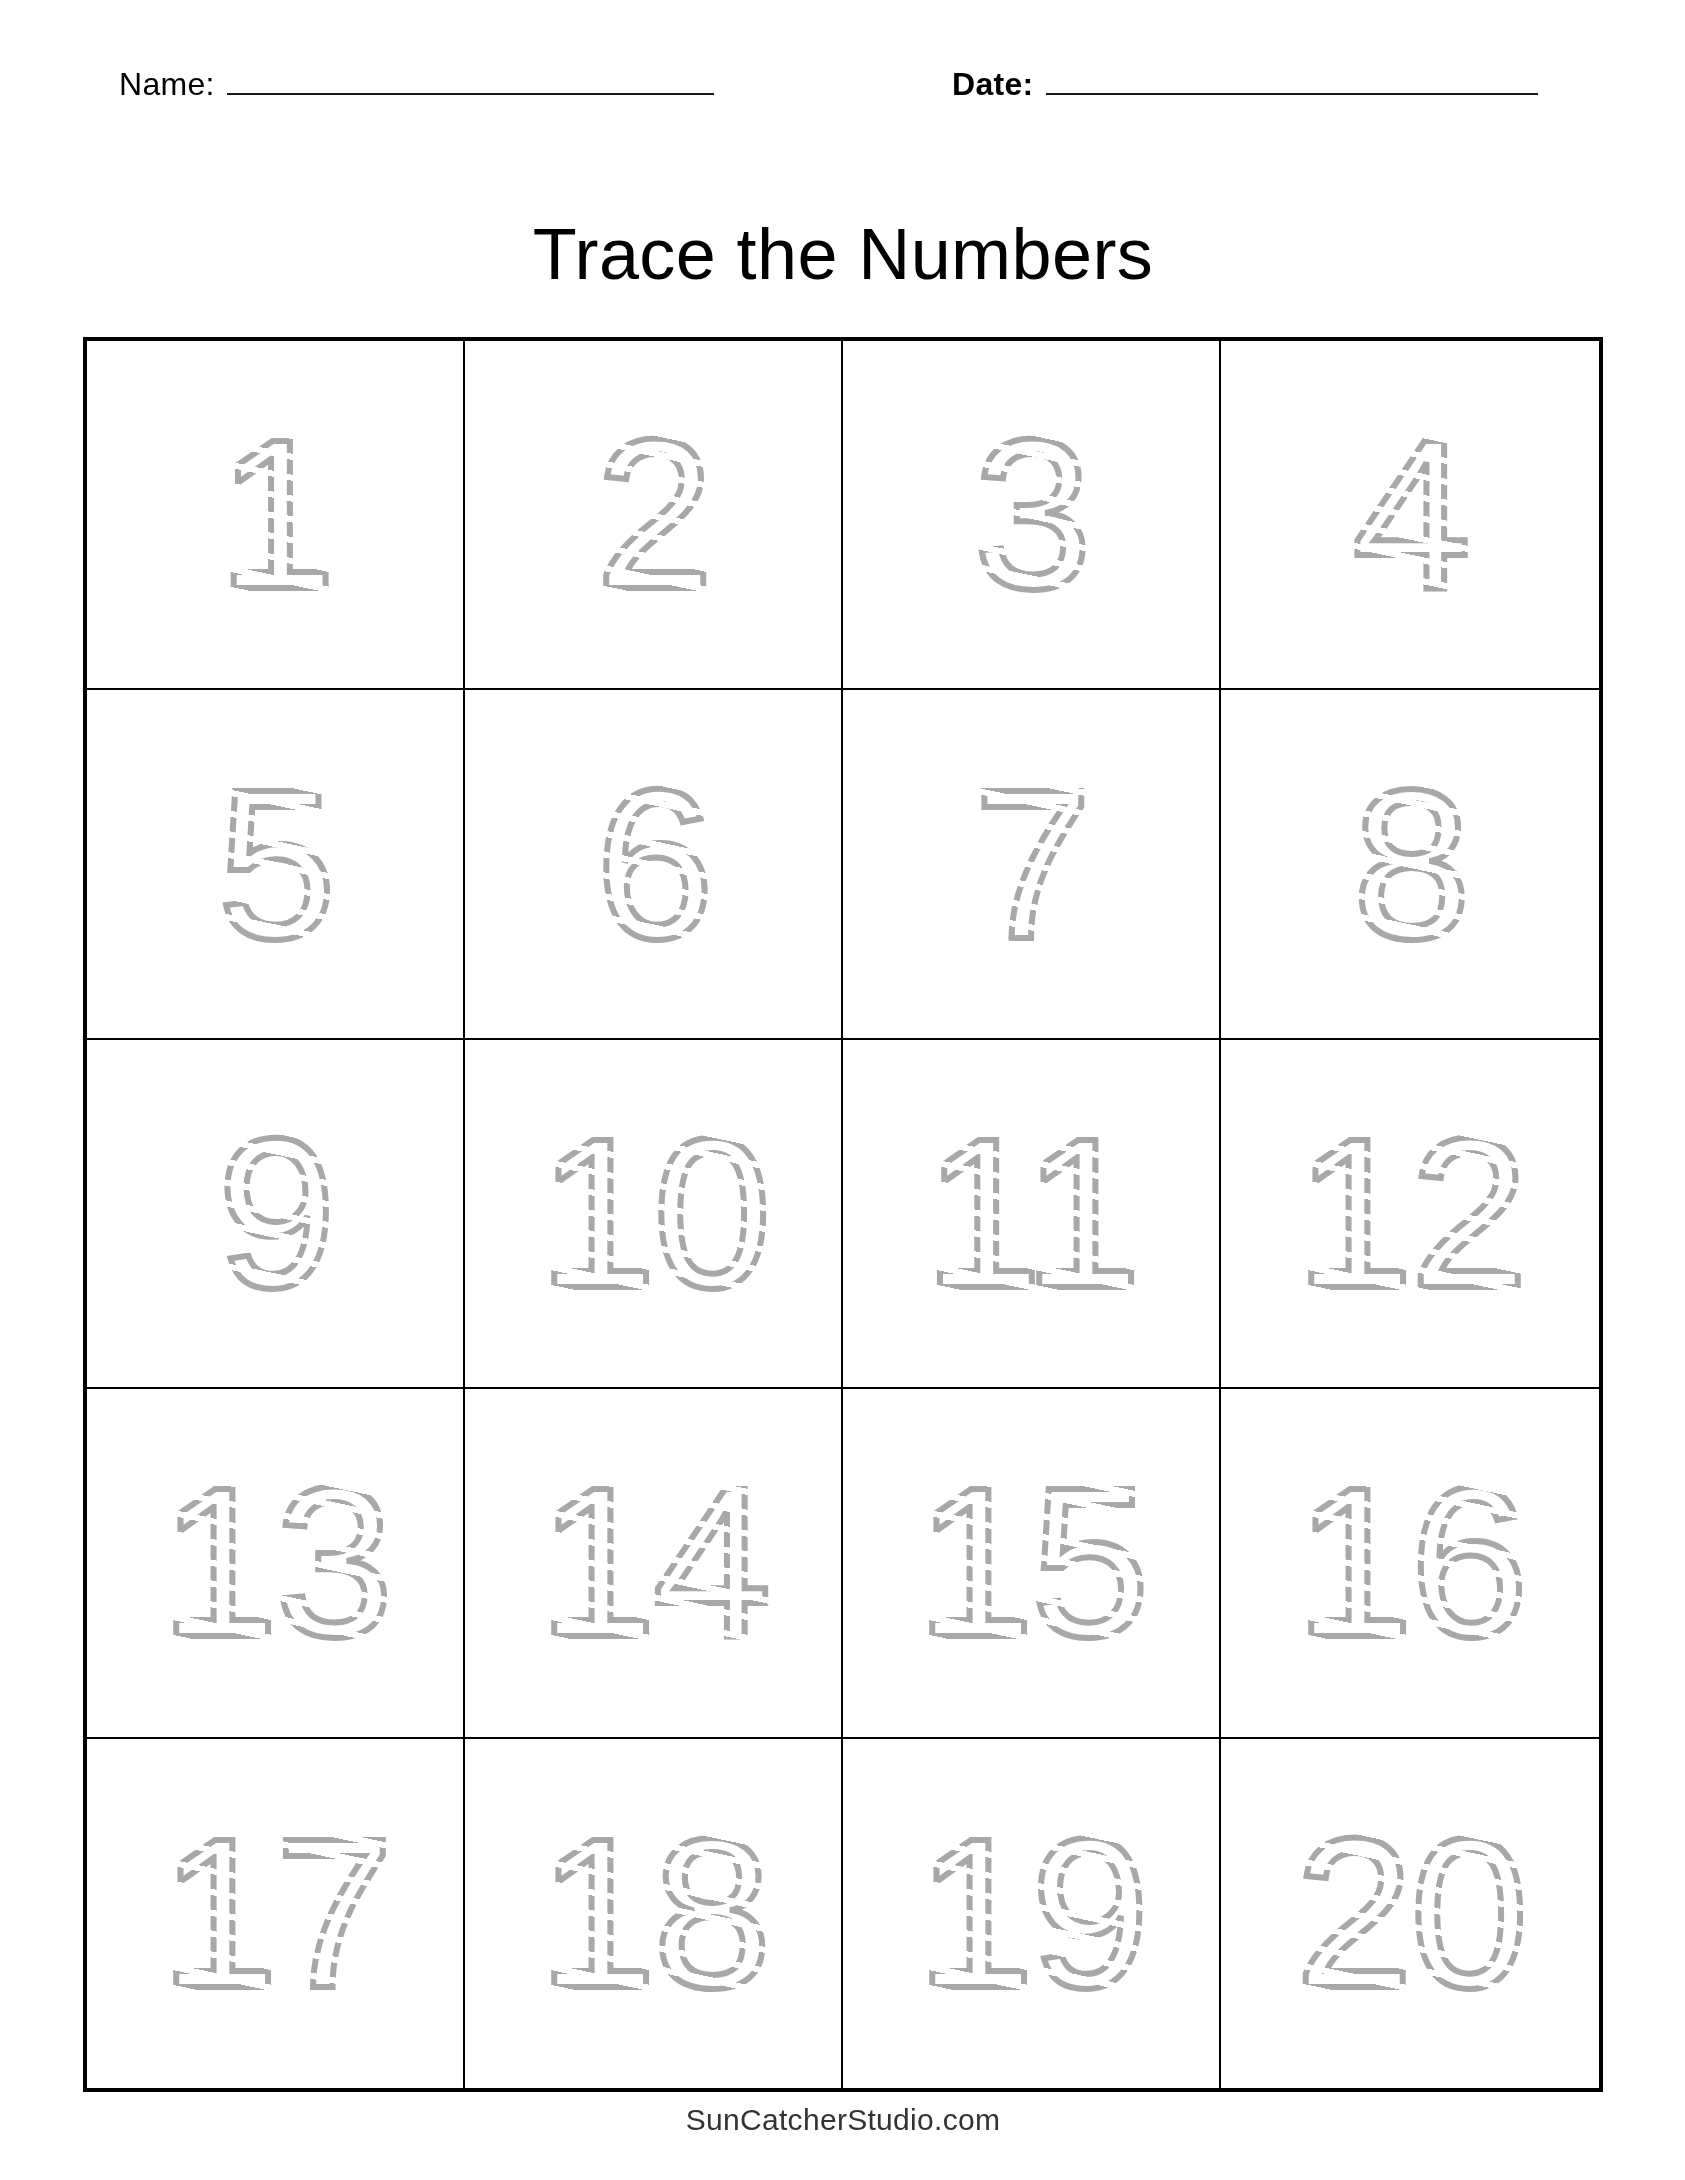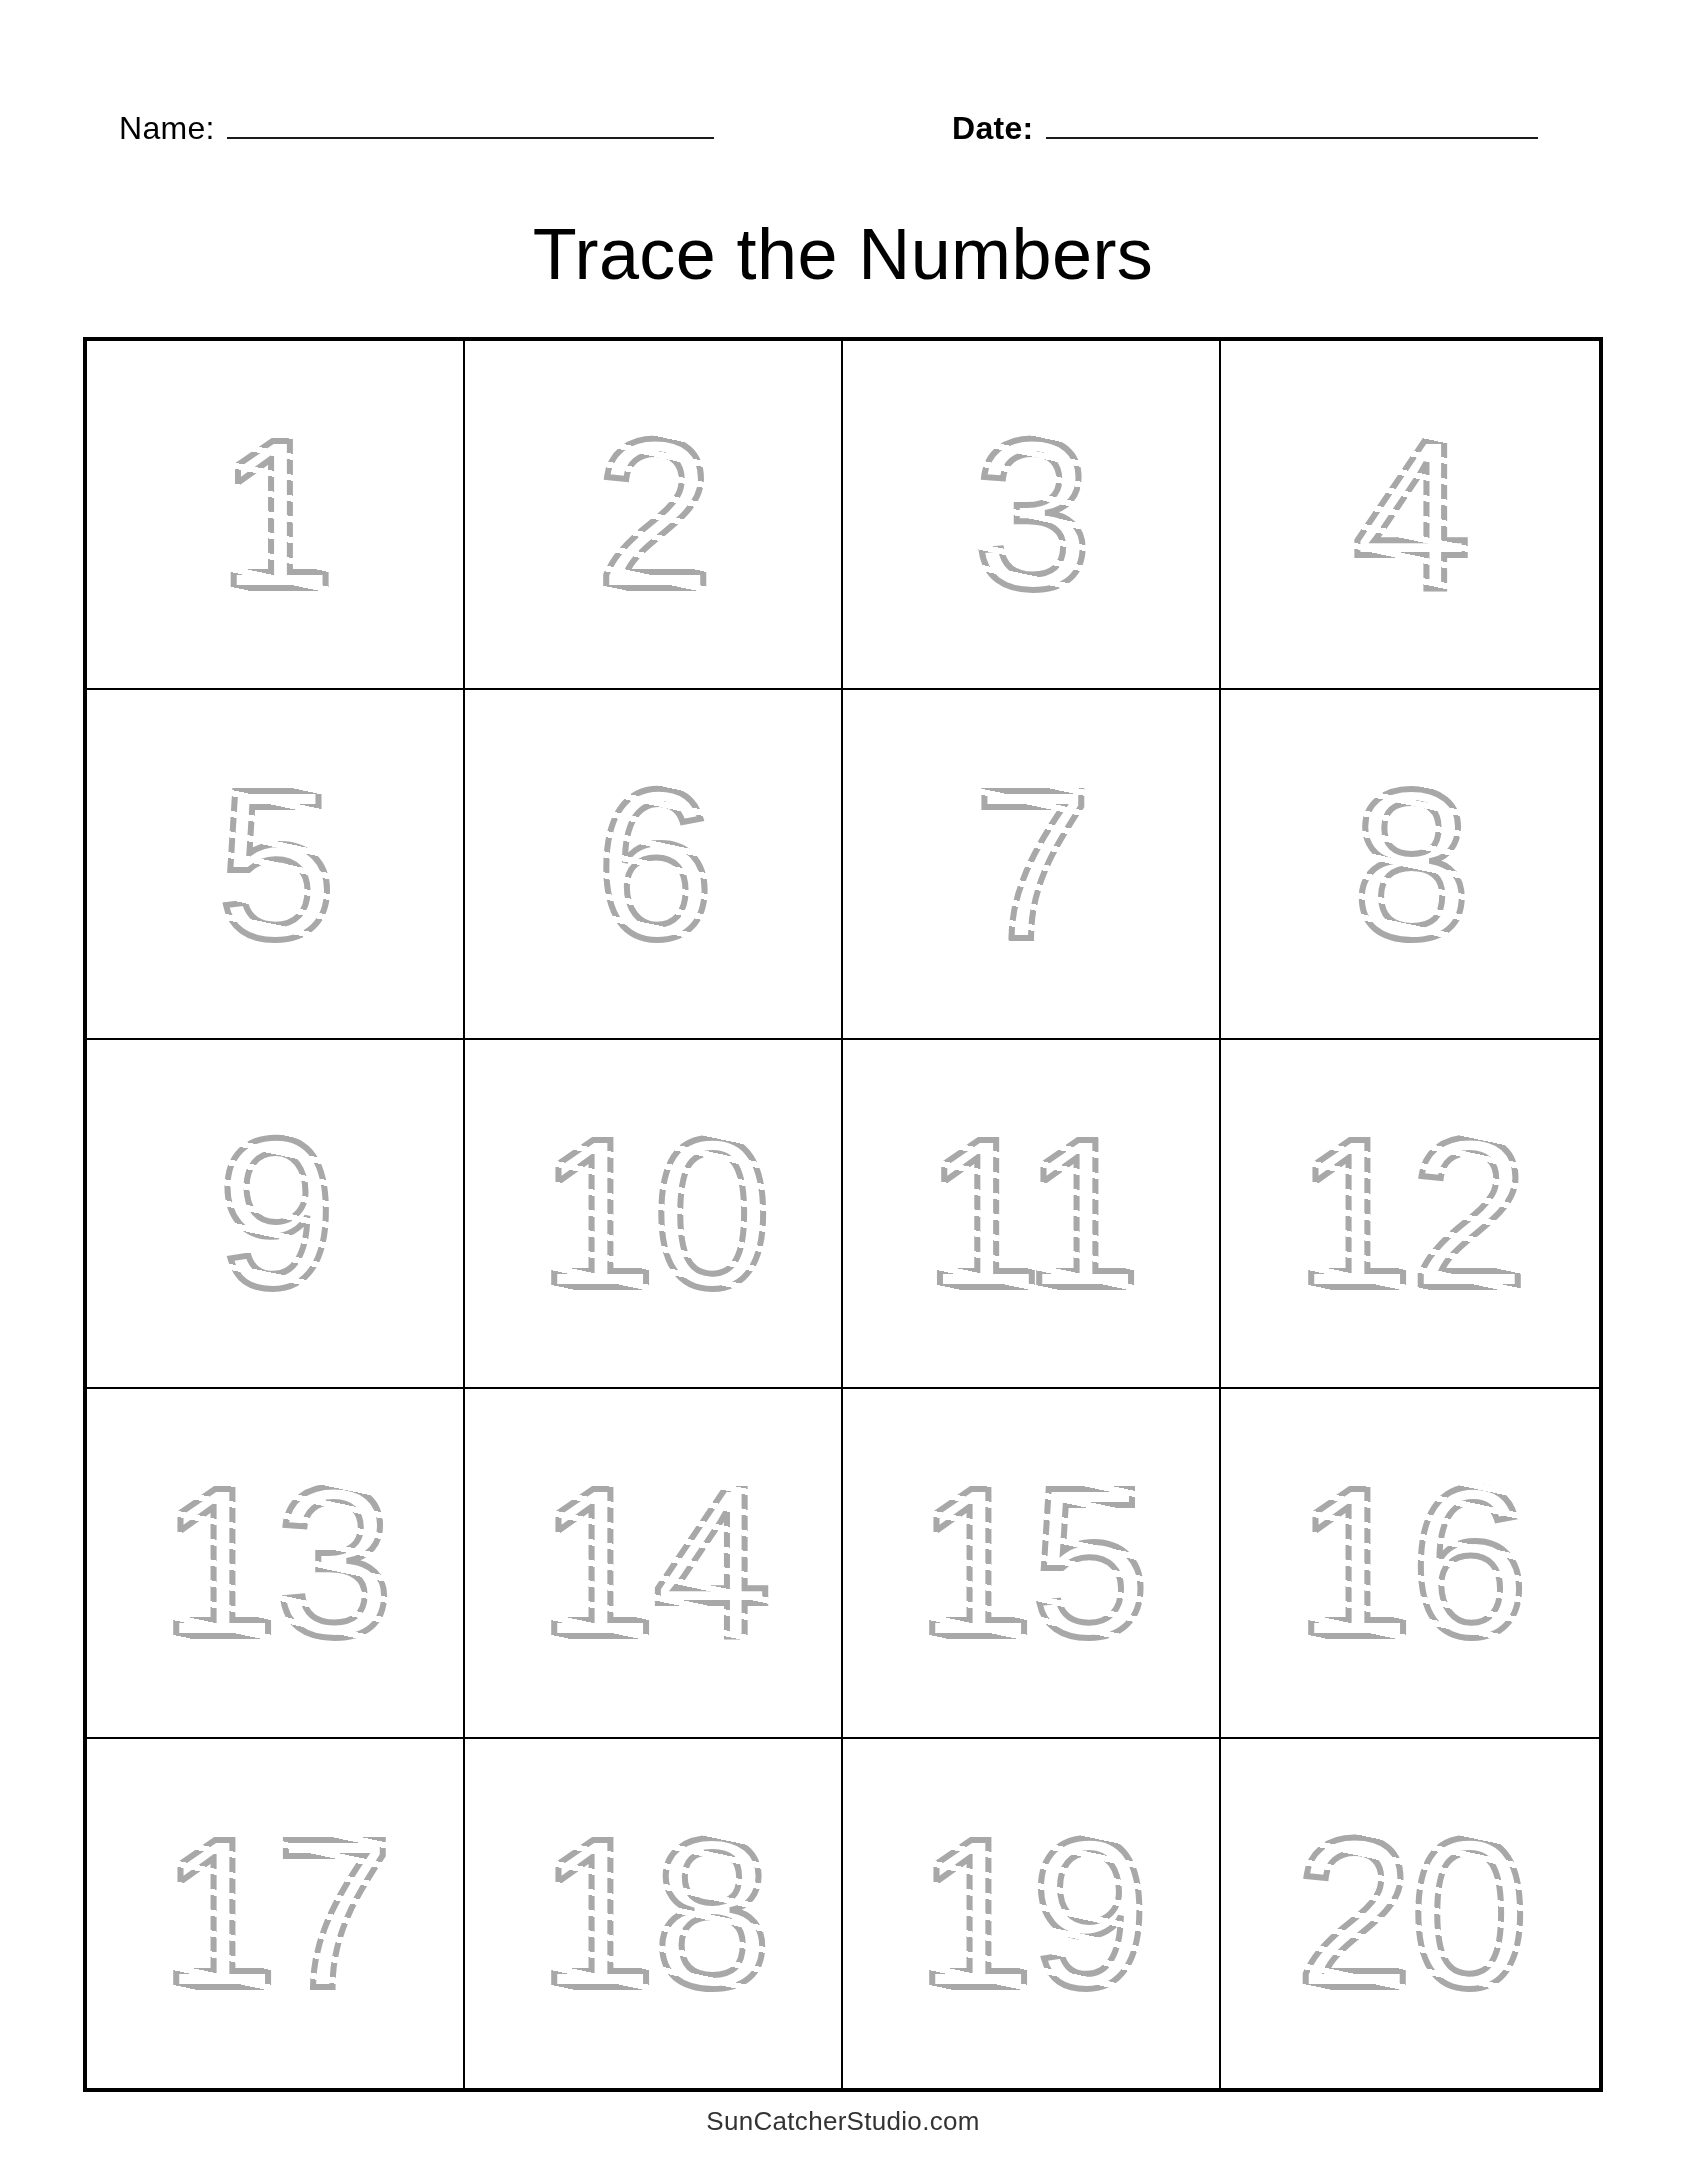--- a/index.html
+++ b/index.html
@@ -30,21 +30,20 @@
     top: 66px;
     left: 0;
     width: 1686px;
     height: 51px;
   }
   .field {
     position: absolute;
     display: flex;
     align-items: baseline;
     gap: 12px;
-    margin-top: 44px;
   }
   .field-name { left: 119px; top: 0; }
   .field-date { left: 952px; top: 0; font-weight: bold; }
   .field-label {
     font-size: 32px;
     letter-spacing: 0.3px;
     white-space: nowrap;
   }
   .field-line {
     display: inline-block;
@@ -129,21 +128,21 @@
       );
   }
 
   
   .footer {
     position: absolute;
     bottom: 44px;
     left: 0;
     width: 1686px;
     text-align: center;
-    font-size: 26px;
+    font-size: 30px;
     color: #333333;
     letter-spacing: 0.3px;
   }
 </style>
 </head>
 <body>
 
 <div class="sheet">
 
   <div class="header-row">

